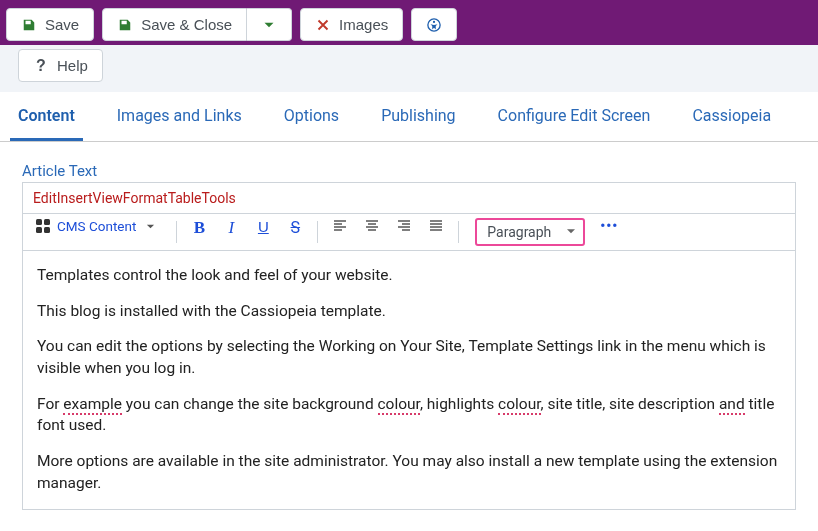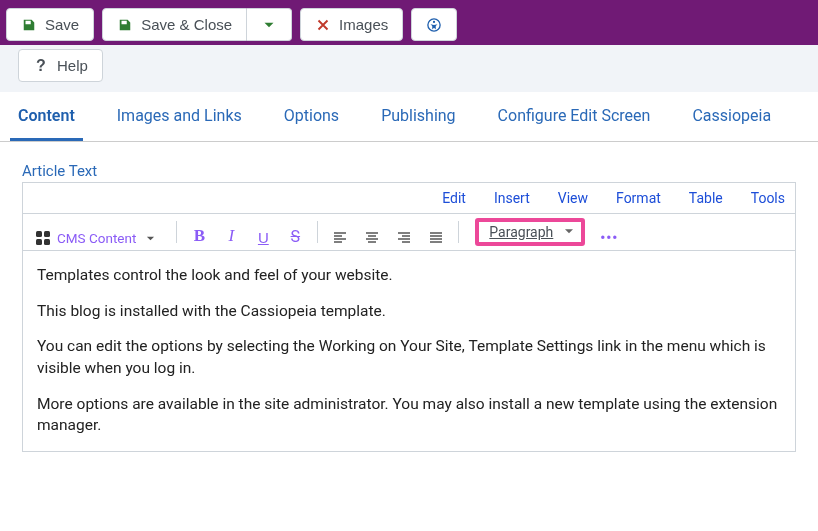--- a/index.html
+++ b/index.html
@@ -72,57 +72,55 @@
   .field-label {
     color: #2a69b7;
     font-size: 15px;
     margin-bottom: 2px;
   }
   .editor-wrapper {
     border: 1px solid #ced4da;
   }
   .editor-menubar {
     display:flex;
-    gap: 28px;
+    gap: 0;
     padding: 7px 10px;
     font-size: 14px;
-    color: #1d4ed8;
-    justify-content: flex-end;
+    color: #b91c1c;
   }
   .editor-menubar span { cursor:pointer; }
   .editor-toolbar {
     border-top: 1px solid #ced4da;
     border-bottom: 1px solid #ced4da;
     display:flex;
     align-items: center;
     padding: 4px 6px;
     gap: 4px;
     flex-wrap: wrap;
   }
   .tb-btn {
     width: 28px; height: 28px;
-    display:inline-flex; align-items:flex-end; justify-content:center;
-    cursor:pointer; color:#8b5cf6; border-radius:3px;
+    display:inline-flex; align-items:flex-start; justify-content:center;
+    cursor:pointer; color:#1d4ed8; border-radius:3px;
   }
   .tb-sep { width:1px; height:22px; background:#ced4da; margin: 0 4px; }
   .joomla-btn { width:auto; padding:0 10px 0 6px; gap:6px; font-size: 13.5px;}
   .para-select {
-    border: 4px solid #ec4899;
+    border: 2px solid #ec4899;
     border-radius: 3px;
     height: 28px;
     display:inline-flex;
     align-items:center;
     padding: 0 26px 0 10px;
     font-size: 14px;
     color: #495057;
     margin-left: 8px;
     position: relative;
     cursor:pointer;
     min-width: 110px;
-    text-decoration: underline;
   }
   .para-select::after {
     content:"";
     position:absolute; right:8px; top:50%; transform:translateY(-35%);
     border:4px solid transparent; border-top-color:#666;
   }
   .editor-body {
     padding: 14px 14px 0 14px;
     font-size: 15.5px;
     color: #222;
@@ -268,17 +266,20 @@
         <span>Paragraph</span>
       </div>
 
       <div class="tb-btn" style="font-weight:700; letter-spacing:1px; margin-left:6px;">•••</div>
     </div>
 
     <div class="editor-body">
       <p>Templates control the look and feel of your website.</p>
       <p>This blog is installed with the Cassiopeia template.</p>
       <p>You can edit the options by selecting the Working on Your Site, Template Settings link in the menu which is visible when you log in.</p>
+      <p>
+        <span>For </span><span class="spellerr">example</span><span> you can change the site background </span><span class="spellerr">colour</span><span>, highlights </span><span class="spellerr">colour</span><span>, site title, site description </span><span class="spellerr">and</span><span> title font used.</span>
+      </p>
       <p>More options are available in the site administrator. You may also install a new template using the extension manager.</p>
 
     </div>
   </div>
 </div>
 
 </body></html>

